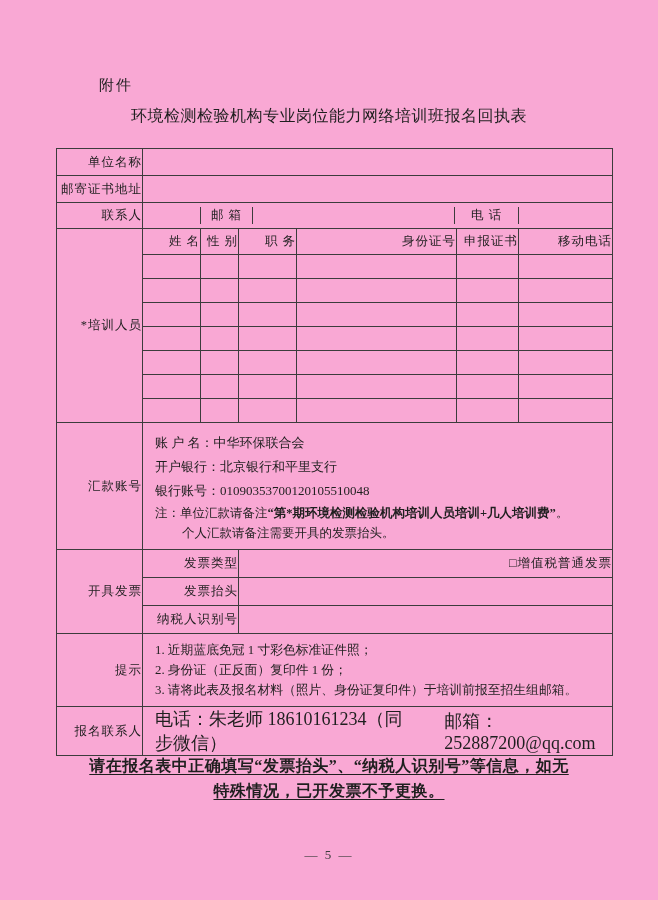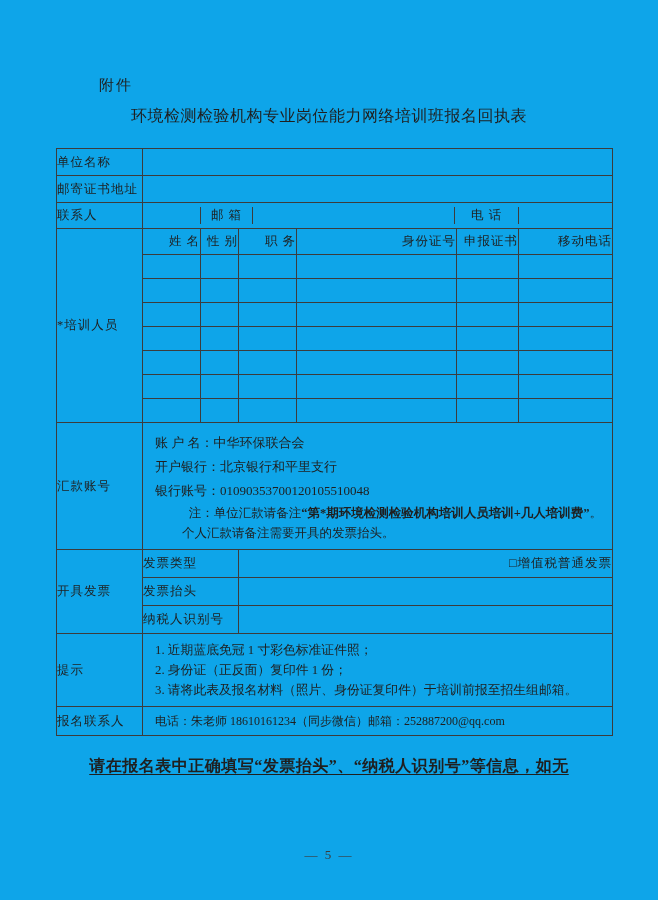--- a/index.html
+++ b/index.html
@@ -2,21 +2,21 @@
 <html><head>
 <meta charset="utf-8">
 <style>
   * { margin: 0; padding: 0; box-sizing: border-box; }
   html,body { background: #e8e8e6; }
   body { font-family: "Liberation Serif", "DejaVu Serif", serif; color: #1f1f1f; }
   .page {
     position: relative;
     width: 658px; height: 900px;
     margin: 0 auto;
-    background: #0ea5e9;
+    background: #f9a8d4;
     overflow: hidden;
   }
   .attachment {
     position: absolute; left: 99px; top: 76px;
     font-size: 15px; letter-spacing: 2px;
   }
   .doc-title {
     position: absolute; left: 0; top: 106px; width: 100%;
     text-align: center; font-size: 16px; font-weight: normal; letter-spacing: 0.5px;
   }
@@ -24,44 +24,44 @@
     position: absolute; left: 56px; top: 148px;
     width: 556px; table-layout: fixed;
     border-collapse: collapse;
   }
   table.form td, table.form th {
     border: 1px solid #3c3c3c;
     font-size: 12.5px; font-weight: normal;
     vertical-align: middle;
     padding: 0;
   }
-  .lbl { text-align: left; letter-spacing: 1px; }
+  .lbl { text-align: right; letter-spacing: 1px; }
   .row-basic { height: 27px; }
   .row-contact { height: 26px; padding-left: 34px; }
   .contact-flex { display: flex; height: 100%; align-items: stretch; }
   .contact-flex > div { display: flex; align-items: center; justify-content: center; }
   .cf-blank-name { width: 58px; border-right: 1px solid #3c3c3c; }
   .cf-email-lbl  { width: 52px; border-right: 1px solid #3c3c3c; }
   .cf-blank-email{ flex: 1; border-right: 1px solid #3c3c3c; }
   .cf-phone-lbl  { width: 64px; border-right: 1px solid #3c3c3c; }
   .cf-blank-phone{ width: 93px; }
   .trainee-header th { height: 26px; text-align: right; letter-spacing: 1px; }
   .trainee-empty-row td { height: 24px; }
   .remit-cell { padding: 8px 10px 6px 12px !important; vertical-align: middle; }
   .remit-line { font-size: 13px; line-height: 24px; }
-  .remit-note { font-size: 12.5px; line-height: 20px; text-align: right; }
+  .remit-note { font-size: 12.5px; line-height: 20px; }
   .remit-note .bold { font-weight: bold; }
   .remit-note2 { font-size: 12.5px; line-height: 20px; padding-left: 27px; }
   .row-invoice { height: 28px; }
   .invoice-type-value { text-align: right; letter-spacing: 1px; }
   .tips-cell { padding: 6px 8px 6px 12px !important; }
   .tips-line { font-size: 12.8px; line-height: 20px; }
   .row-reg { height: 29px; }
   .reg-cell { padding-left: 12px !important; }
-  .reg-flex { display: flex; align-items: center; font-size: 12px; }
+  .reg-flex { display: flex; align-items: center; gap: 28px; font-size: 18px; }
   .footer-note {
     position: absolute; left: 0; top: 743px; width: 100%;
     text-align: center; font-weight: bold; font-size: 16px;
     line-height: 25px; letter-spacing: 0.5px; margin-top: 10px;
   }
   .footer-note .uline {
     text-decoration: underline;
     text-underline-offset: 3px;
     text-decoration-thickness: 1.2px;
   }
@@ -226,17 +226,18 @@
           <span>电话：朱老师 18610161234（同步微信）</span>
           <span>邮箱：252887200@qq.com</span>
         </div>
       </td>
     </tr>
   </tbody>
     </table>
 
   <div class="footer-note">
     <div><span class="uline">请在报名表中正确填写“发票抬头”、“纳税人识别号”等信息，如无</span></div>
+    <div><span class="uline">特殊情况，已开发票不予更换。</span></div>
   </div>
 
   <div class="page-number">— 5 —</div>
 
 </div>
 
 </body></html>

